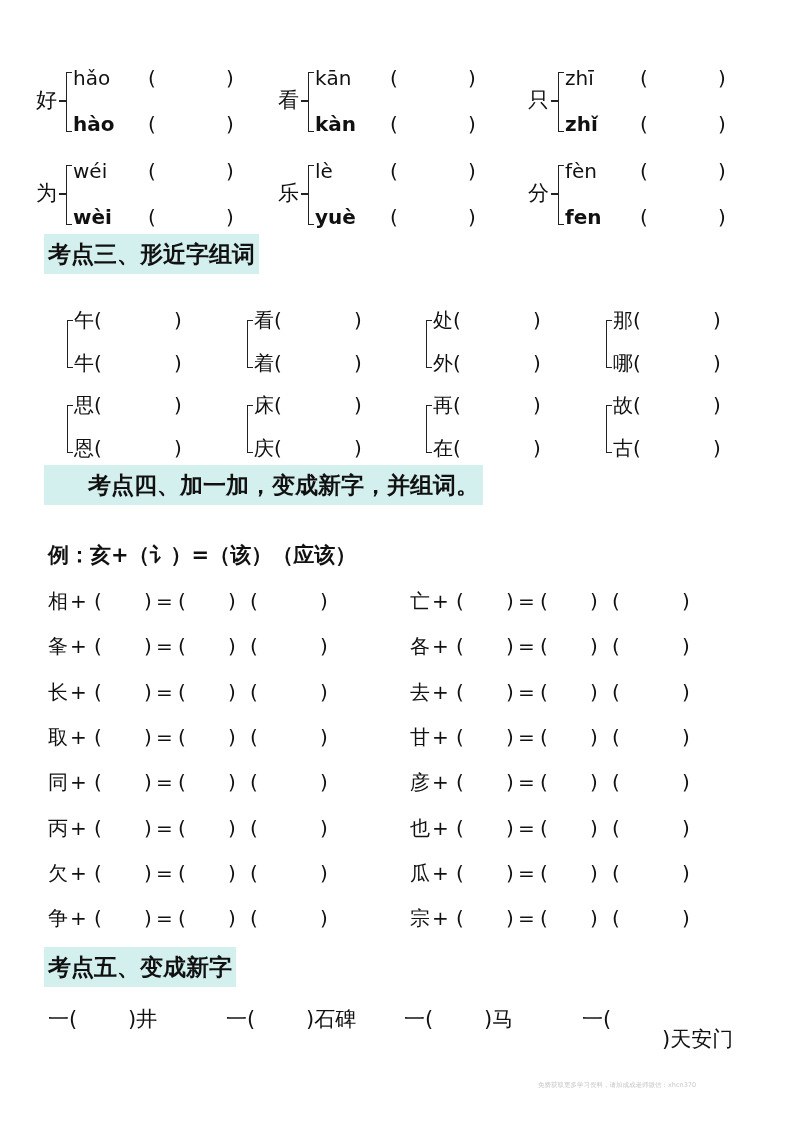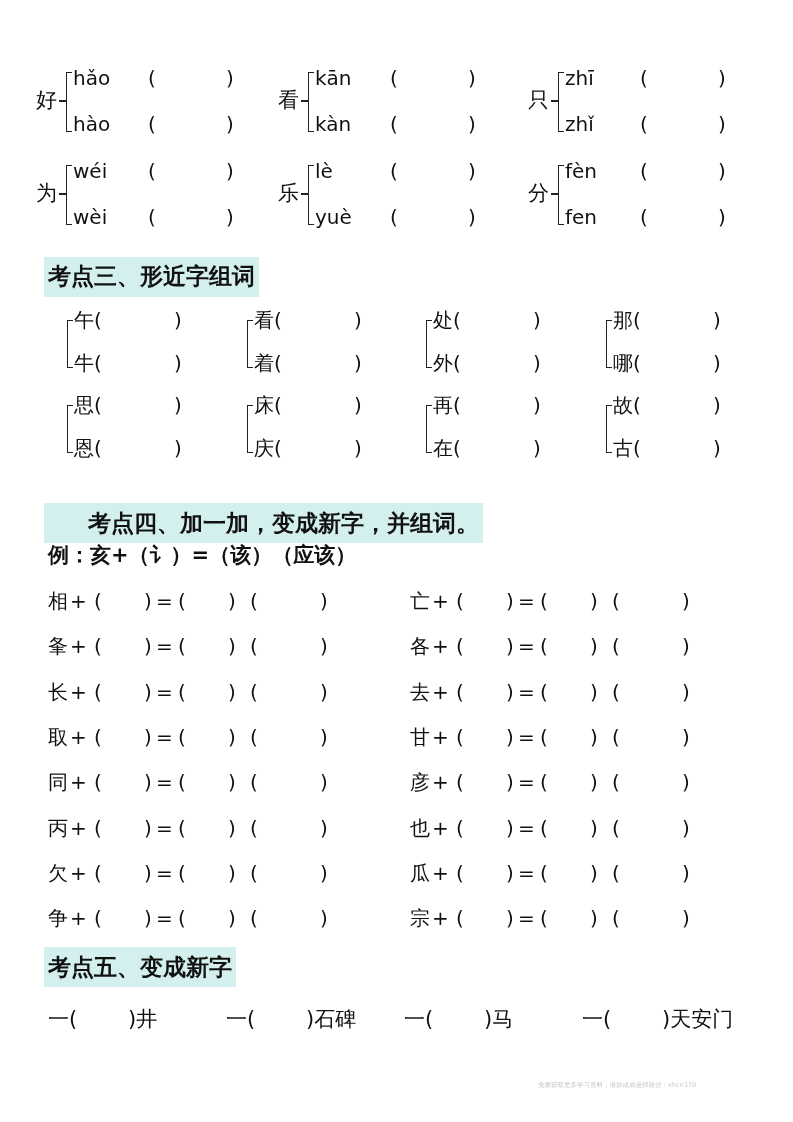--- a/index.html
+++ b/index.html
@@ -7,21 +7,21 @@
          font-family: "DejaVu Sans", "Liberation Sans", sans-serif; color: #111; }
 
   
   .poly { position: absolute; width: 240px; height: 70px; }
   .poly .hz { position: absolute; left: 0; top: 22px; font-size: 21px; line-height: 24px; }
   .poly .tick { position: absolute; left: 23px; top: 34px; width: 7px; height: 1.5px; background: #222; }
   .poly .brace { position: absolute; left: 30px; top: 6px; width: 5px; height: 58px;
                  border-left: 1.5px solid #222; border-top: 1.5px solid #222; border-bottom: 1.5px solid #222; }
   .poly .py { position: absolute; left: 37px; font-size: 20px; line-height: 24px; font-family: "DejaVu Sans", sans-serif; }
   .poly .py.top { top: 0px; }
-  .poly .py.bot { top: 46px; }
+  .poly .py.bot { top: 46px; font-weight: bold; }
   .poly .lp, .poly .rp { position: absolute; font-size: 20px; line-height: 24px; }
   .poly .lp.top, .poly .rp.top { top: 0; }
   .poly .lp.bot, .poly .rp.bot { top: 46px; }
   .poly .lp { left: 112px; }
   .poly .rp { left: 190px; }
 
   
   .sec-header { position: absolute; background: #d4f0ee; font-weight: bold; font-size: 23px;
                 line-height: 40px; height: 40px; padding: 0 4px; white-space: nowrap; }
 
@@ -114,21 +114,21 @@
     <span class="brace"></span>
     <span class="py top">fèn</span>
     <span class="py bot">fen</span>
     <span class="lp top">(</span>
     <span class="rp top">)</span>
     <span class="lp bot">(</span>
     <span class="rp bot">)</span>
   </div>
 </div>
 
-<div class="sec-header" style="left:44px; top:257px;font-family:Liberation Serif, serif;">考点三、形近字组词</div>
+<div class="sec-header" style="left:44px; top:234px;">考点三、形近字组词</div>
 
 <div>
   <div class="sim" style="left:67px; top:312px;">
     <span class="brace"></span>
     <span class="line top"><span>午</span><span>(</span></span>
     <span class="rp top">)</span>
     <span class="line bot"><span>牛</span><span>(</span></span>
     <span class="rp bot">)</span>
   </div>
   <div class="sim" style="left:247px; top:312px;">
@@ -176,21 +176,21 @@
   </div>
   <div class="sim" style="left:606px; top:397px;">
     <span class="brace"></span>
     <span class="line top"><span>故</span><span>(</span></span>
     <span class="rp top">)</span>
     <span class="line bot"><span>古</span><span>(</span></span>
     <span class="rp bot">)</span>
   </div>
 </div>
 
-<div class="sec-header" style="left:44px; top:503px;padding-left:44px;">考点四、加一加，变成新字，并组词。</div>
+<div class="sec-header" style="left:44px; top:465px;padding-left:44px;">考点四、加一加，变成新字，并组词。</div>
 <div class="example">例：亥+（讠）=（该）（应该）</div>
 
 <div id="add-rows">
     <div class="add-row" style="left: 48px; top: 586px;">
       <span style="left: 0px;">相</span>
       <span style="left: 22px;">+</span>
       <span style="left: 46px;">(</span>
       <span style="left: 96px;">)</span>
       <span style="left: 108px;">=</span>
       <span style="left: 130px;">(</span>
@@ -374,16 +374,16 @@
 <div class="match" style="left:226px;">
   <span style="left:0;">一(</span>
   <span style="left:80px;">)石碑</span>
 </div>
 <div class="match" style="left:404px;">
   <span style="left:0;">一(</span>
   <span style="left:80px;">)马</span>
 </div>
 <div class="match" style="left:582px;">
   <span style="left:0;">一(</span>
-  <span style="left:80px;">)天安门</span>
+  <span style="left:80px;margin-top:20px;">)天安门</span>
 </div>
 
 <div class="watermark">免费获取更多学习资料，请加成成老师微信：xhcn370</div>
 
 </body></html>

